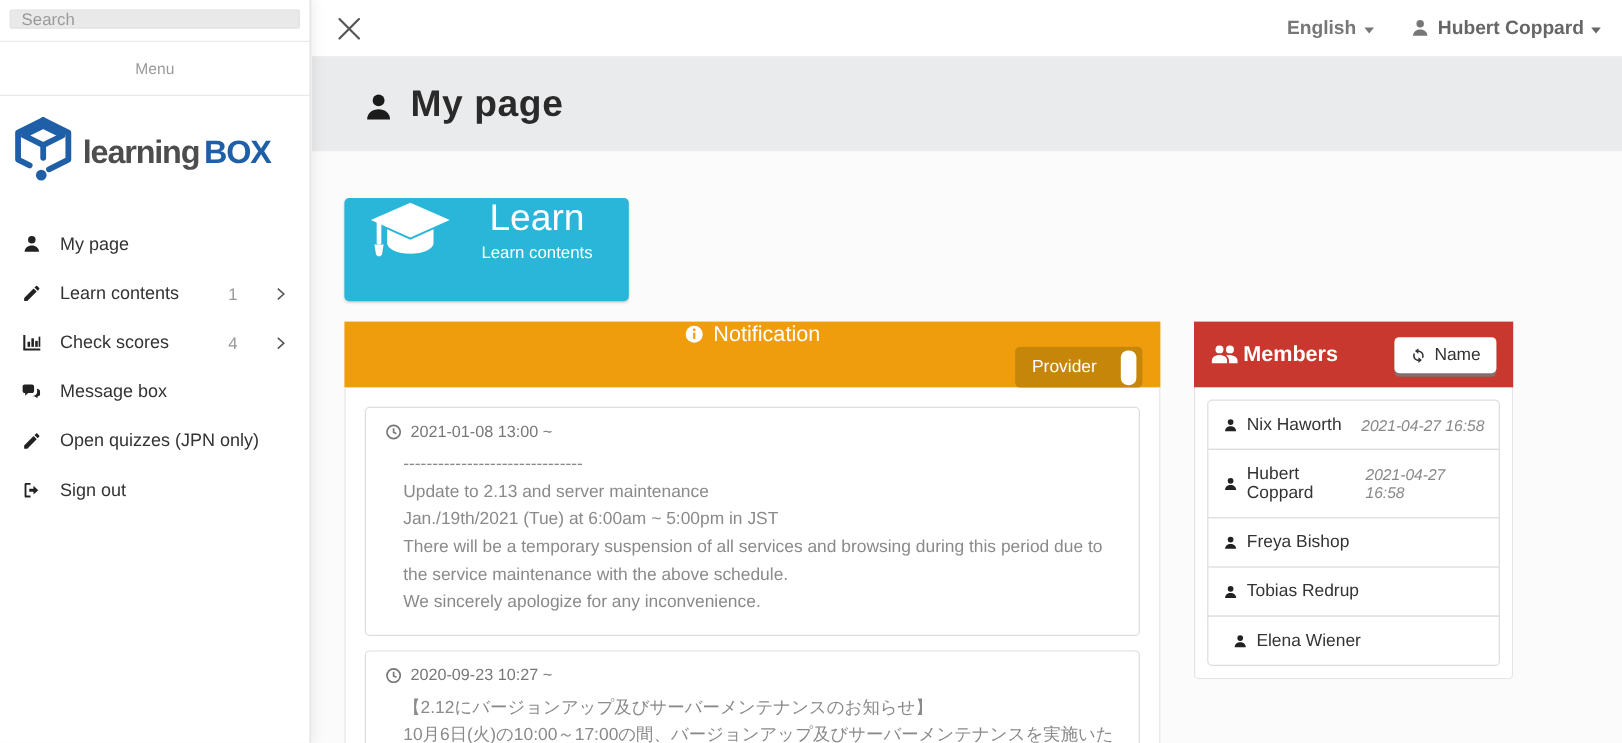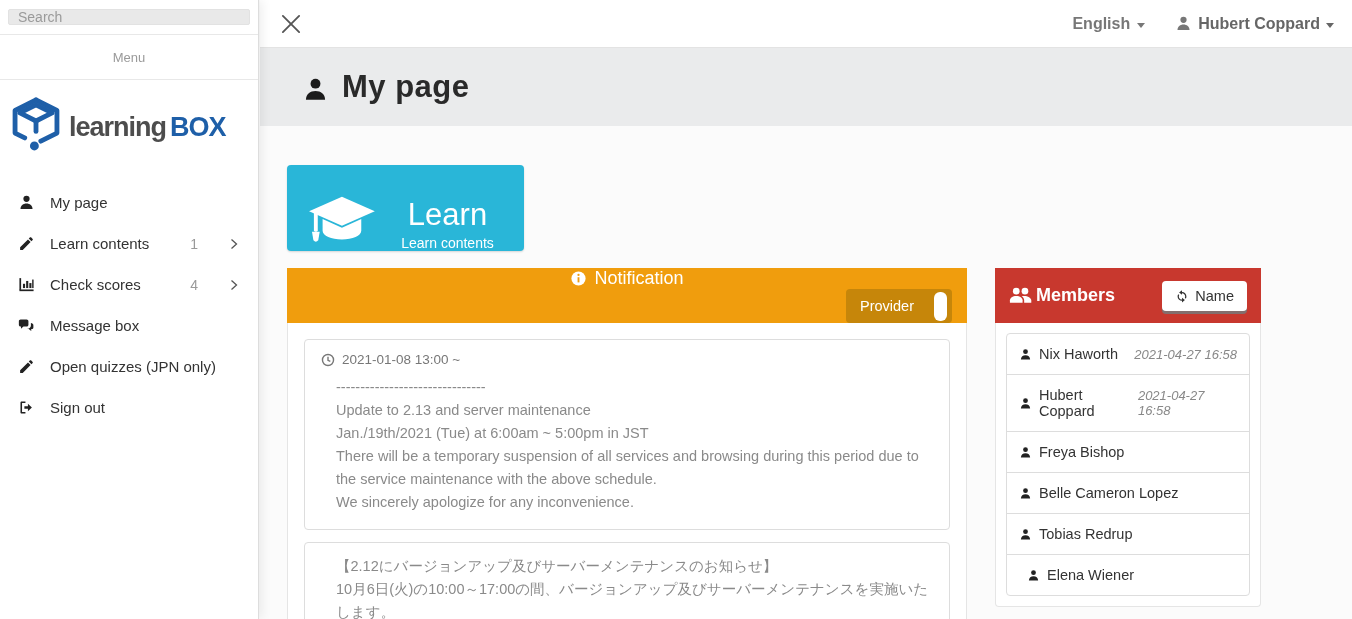--- a/index.html
+++ b/index.html
@@ -42,21 +42,21 @@
 
   .page-band { height:78px; background:#eaebec; display:flex; align-items:center;
     padding-left:42px; gap:13px; }
   .page-band .picon { width:27px; height:27px; color:#1b1b1b; margin-top:4px; }
   .page-title { font-size:31px; color:#2a2a2a; letter-spacing:.5px; }
 
   .content { padding:39px 27px 0; }
 
   
   .learn-card { width:237px; height:86px; background:#29b6d8; border-radius:4px;
-    display:flex; align-items:flex-end; cursor:pointer; box-shadow:0 1px 2px rgba(0,0,0,.15); }
+    display:flex; align-items:flex-start; cursor:pointer; box-shadow:0 1px 2px rgba(0,0,0,.15); }
   .learn-card .cap { width:78px; height:58px; margin-left:14px; flex:0 0 auto; }
   .learn-card .ltxt { flex:1; display:flex; flex-direction:column; align-items:center; margin-right:8px; }
   .learn-title { color:#fff; font-size:31px; line-height:1.1; }
   .learn-sub { color:#fff; font-size:14px; margin-top:3px; }
 
   .columns { display:flex; gap:28px; margin-top:17px; align-items:flex-start; }
 
   
   .notif-panel { width:680px; }
   .notif-header { height:55px; background:#f09d0d; display:flex; align-items:center; padding:0 15px;flex-direction:column; }
@@ -274,20 +274,29 @@
             <div class="notice-lines">
               <p>-------------------------------</p>
               <p>Update to 2.13 and server maintenance</p>
               <p>Jan./19th/2021 (Tue) at 6:00am ~ 5:00pm in JST</p>
               <p>There will be a temporary suspension of all services and browsing during this period due to the service maintenance with the above schedule.</p>
               <p>We sincerely apologize for any inconvenience.</p>
             </div>
           </article>
 
           <article class="notice">
+            <div class="notice-date">
+              <span class="cicon">
+                <svg viewBox="0 0 24 24" width="14" height="14" fill="none" stroke="#777" stroke-width="2.4">
+                    <circle cx="12" cy="12" r="9.5"></circle>
+                    <polyline points="12,6.5 12,12.5 16,14.5"></polyline>
+                  </svg>
+              </span>
+              <span>2020-09-23 10:27 ~</span>
+            </div>
             <div class="notice-lines">
               <p>【2.12にバージョンアップ及びサーバーメンテナンスのお知らせ】</p>
               <p>10月6日(火)の10:00～17:00の間、バージョンアップ及びサーバーメンテナンスを実施いたします。</p>
 
             </div>
           </article>
 
         </div>
       </section>
 
@@ -345,30 +354,20 @@
               <span>Freya Bishop</span>
             </span>
             <span class="member-time"></span>
           </div>
           <div class="member-row">
             <span class="member-name">
               <span class="micon"><svg viewBox="0 0 24 24" width="13" height="13" fill="currentColor">
                     <circle cx="12" cy="6.8" r="4.4"></circle>
                     <path d="M3.5 21c0-4.6 3.8-7.6 8.5-7.6s8.5 3 8.5 7.6z"></path>
                   </svg></span>
-              <span>Belle Cameron Lopez</span>
-            </span>
-            <span class="member-time"></span>
-          </div>
-          <div class="member-row">
-            <span class="member-name">
-              <span class="micon"><svg viewBox="0 0 24 24" width="13" height="13" fill="currentColor">
-                    <circle cx="12" cy="6.8" r="4.4"></circle>
-                    <path d="M3.5 21c0-4.6 3.8-7.6 8.5-7.6s8.5 3 8.5 7.6z"></path>
-                  </svg></span>
               <span>Tobias Redrup</span>
             </span>
             <span class="member-time"></span>
           </div>
           <div class="member-row">
             <span class="member-name">
               <span class="micon"><svg viewBox="0 0 24 24" width="13" height="13" fill="currentColor">
                     <circle cx="12" cy="6.8" r="4.4"></circle>
                     <path d="M3.5 21c0-4.6 3.8-7.6 8.5-7.6s8.5 3 8.5 7.6z"></path>
                   </svg></span>

